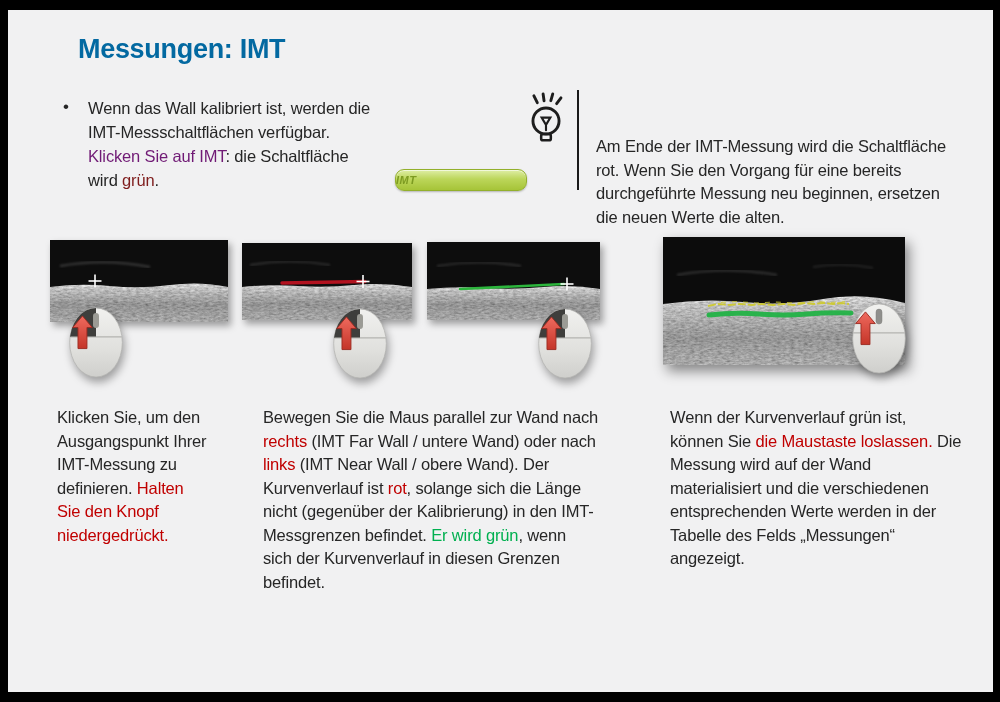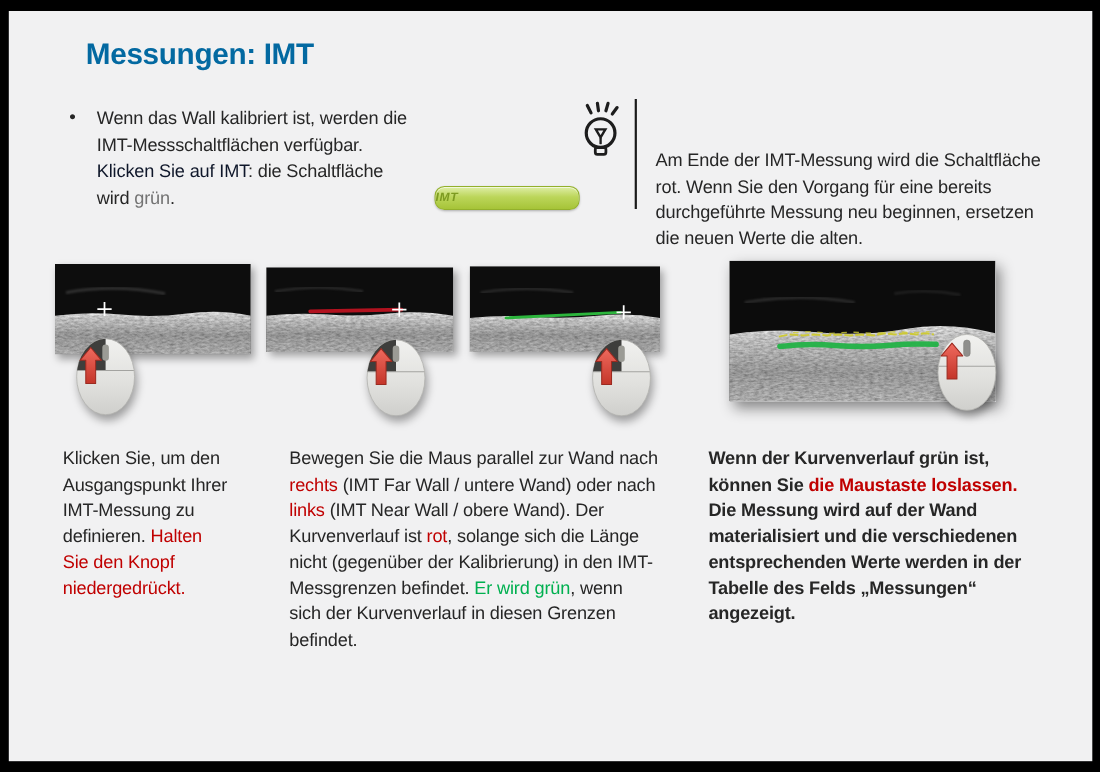--- a/index.html
+++ b/index.html
@@ -101,21 +101,21 @@
       <path d="M15.5,10.5 L26,23 L20.3,23 L20.3,45.5 L10.7,45.5 L10.7,23 L5,23 Z" fill="url(#gArrow)" stroke="#9b2a20" stroke-width="1" stroke-linejoin="round"></path>
     </symbol>
   </defs>
 </svg>
 
 <div class="slide">
 
   <h1 class="abs page-title">Messungen: IMT</h1>
 
   <span class="abs bullet-glyph">•</span>
-  <p class="abs body-text intro-text"><span>Wenn das Wall kalibriert ist, werden die IMT-Messschaltflächen verfügbar. </span><span style="color: #0f172a; margin-top: 41px;">Klicken Sie auf IMT</span><span>: die Schaltfläche wird </span><span style="color: #737373;">grün</span><span>.</span></p>
+  <p class="abs body-text intro-text"><span>Wenn das Wall kalibriert ist, werden die IMT-Messschaltflächen verfügbar. </span><span style="color: #701a75; margin-top: 41px;">Klicken Sie auf IMT</span><span>: die Schaltfläche wird </span><span style="color: #7f1d1d;">grün</span><span>.</span></p>
 
   <div class="abs imt-button">
     <span>IMT</span>
   </div>
 
   <svg class="abs tip-icon" width="58" height="62" viewBox="0 0 60 64">
     <g fill="none" stroke="#1d1d1d" stroke-width="3" stroke-linecap="round">
       <circle cx="30" cy="32" r="13.5"></circle>
       <path d="M25.5,28.5 h9 l-4.5,7.5 z" stroke-width="2.2"></path>
       <line x1="30" y1="37" x2="30" y2="41.5" stroke-width="2.2"></line>
@@ -189,15 +189,15 @@
   </svg>
   <svg class="abs mouse" style="left:529px;top:297px;" width="56" height="73">
     <use href="#sym-mouse-pressed"></use>
   </svg>
   <svg class="abs mouse" style="left:843px;top:292px;" width="56" height="73">
     <use href="#sym-mouse-released"></use>
   </svg>
 
   <p class="abs body-text step-text" style="left:49px;width:154px;"><span>Klicken Sie, um den Ausgangspunkt Ihrer IMT-Messung zu definieren. </span><span style="color: rgb(192, 0, 0);">Halten Sie den Knopf niedergedrückt.</span></p>
   <p class="abs body-text step-text" style="left:255px;width:336px;"><span>Bewegen Sie die Maus parallel zur Wand nach </span><span style="color: rgb(192, 0, 0);">rechts</span><span> (IMT Far Wall / untere Wand) oder nach </span><span style="color: rgb(192, 0, 0);">links</span><span> (IMT Near Wall / obere Wand). Der Kurvenverlauf ist </span><span style="color: rgb(192, 0, 0);">rot</span><span>, solange sich die Länge nicht (gegenüber der Kalibrierung) in den IMT-Messgrenzen befindet. </span><span style="color: rgb(0, 176, 80);">Er wird grün</span><span>, wenn sich der Kurvenverlauf in diesen Grenzen befindet.</span></p>
-  <p class="abs body-text step-text" style="left:636px;width:292px;font-weight:bold;"><span>Wenn der Kurvenverlauf grün ist, können Sie </span><span style="color: rgb(192, 0, 0);">die Maustaste loslassen.</span><span> Die Messung wird auf der Wand materialisiert und die verschiedenen entsprechenden Werte werden in der Tabelle des Felds „Messungen“ angezeigt.</span></p>
+  <p class="abs body-text step-text" style="left:662px;width:292px;"><span>Wenn der Kurvenverlauf grün ist, können Sie </span><span style="color: rgb(192, 0, 0);">die Maustaste loslassen.</span><span> Die Messung wird auf der Wand materialisiert und die verschiedenen entsprechenden Werte werden in der Tabelle des Felds „Messungen“ angezeigt.</span></p>
 
 </div>
 
 </body></html>

